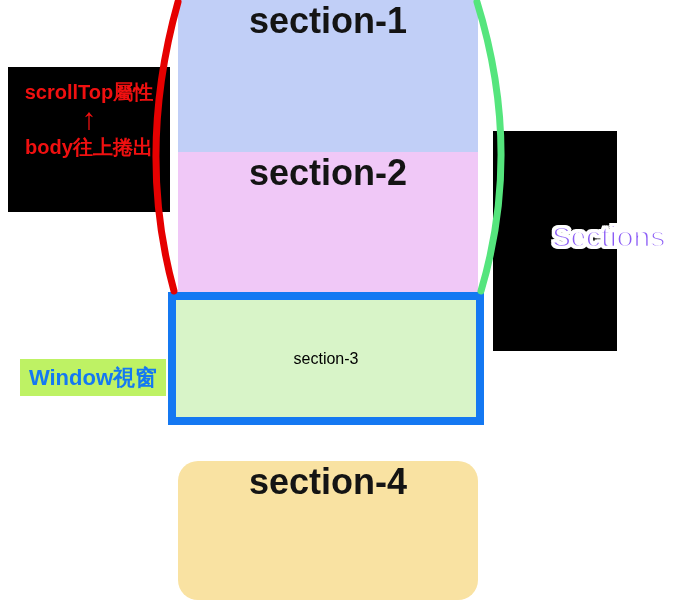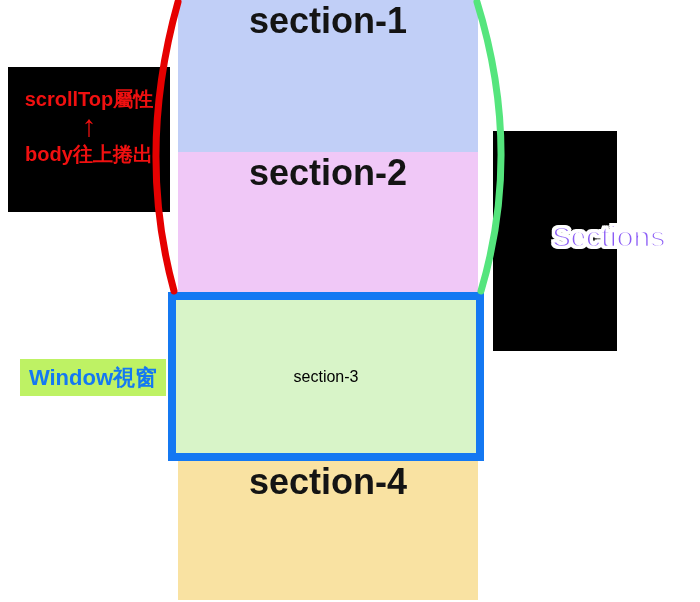--- a/index.html
+++ b/index.html
@@ -14,36 +14,36 @@
   .section{
     position:absolute;left:178px;width:300px;
     display:flex;align-items:flex-start;justify-content:center;
     z-index:1;
   }
   .section .sec-label{
     font-size:36px;font-weight:bold;color:#141414;letter-spacing:0px;
   }
   .sec1{top:0;height:152px;background:#c1cff7;}
   .sec2{top:152px;height:141px;background:#f0c8f7;}
-  .sec4{top:461px;height:139px;background:#f9e2a2;}
+  .sec4{top:461px;height:139px;background:#f9e2a2;border-radius:20px;}
 
   
   .viewport-box{
-    position:absolute;left:168px;top:292px;width:316px;height:169px;
+    position:absolute;left:168px;top:292px;width:316px;height:133px;
     box-sizing:border-box;border:8px solid #1478f2;background:#d8f4c8;
     display:flex;align-items:center;justify-content:center;
     z-index:2;
   }
 
   
   .scrolltop-box{
     position:absolute;left:8px;top:67px;width:162px;height:145px;
     background:#000000;color:#f01010;text-align:center;
     display:flex;flex-direction:column;align-items:center;
-    padding-top:20px;box-sizing:border-box;
+    padding-top:13px;box-sizing:border-box;
     z-index:3;
   }
   .scrolltop-box .st-line1{font-size:20px;font-weight:bold;line-height:24px;white-space:nowrap;}
   .scrolltop-box .st-arrow{font-size:30px;font-weight:bold;line-height:30px;height:32px;}
   .scrolltop-box .st-line2{font-size:20px;font-weight:bold;line-height:23px;white-space:nowrap;}
   .scrolltop-box .st-line3{font-size:20px;font-weight:bold;line-height:23px;white-space:nowrap;}
 
   .window-label-box{
     position:absolute;left:20px;top:359px;width:146px;height:37px;
     background:#bef264;color:#1478f2;

